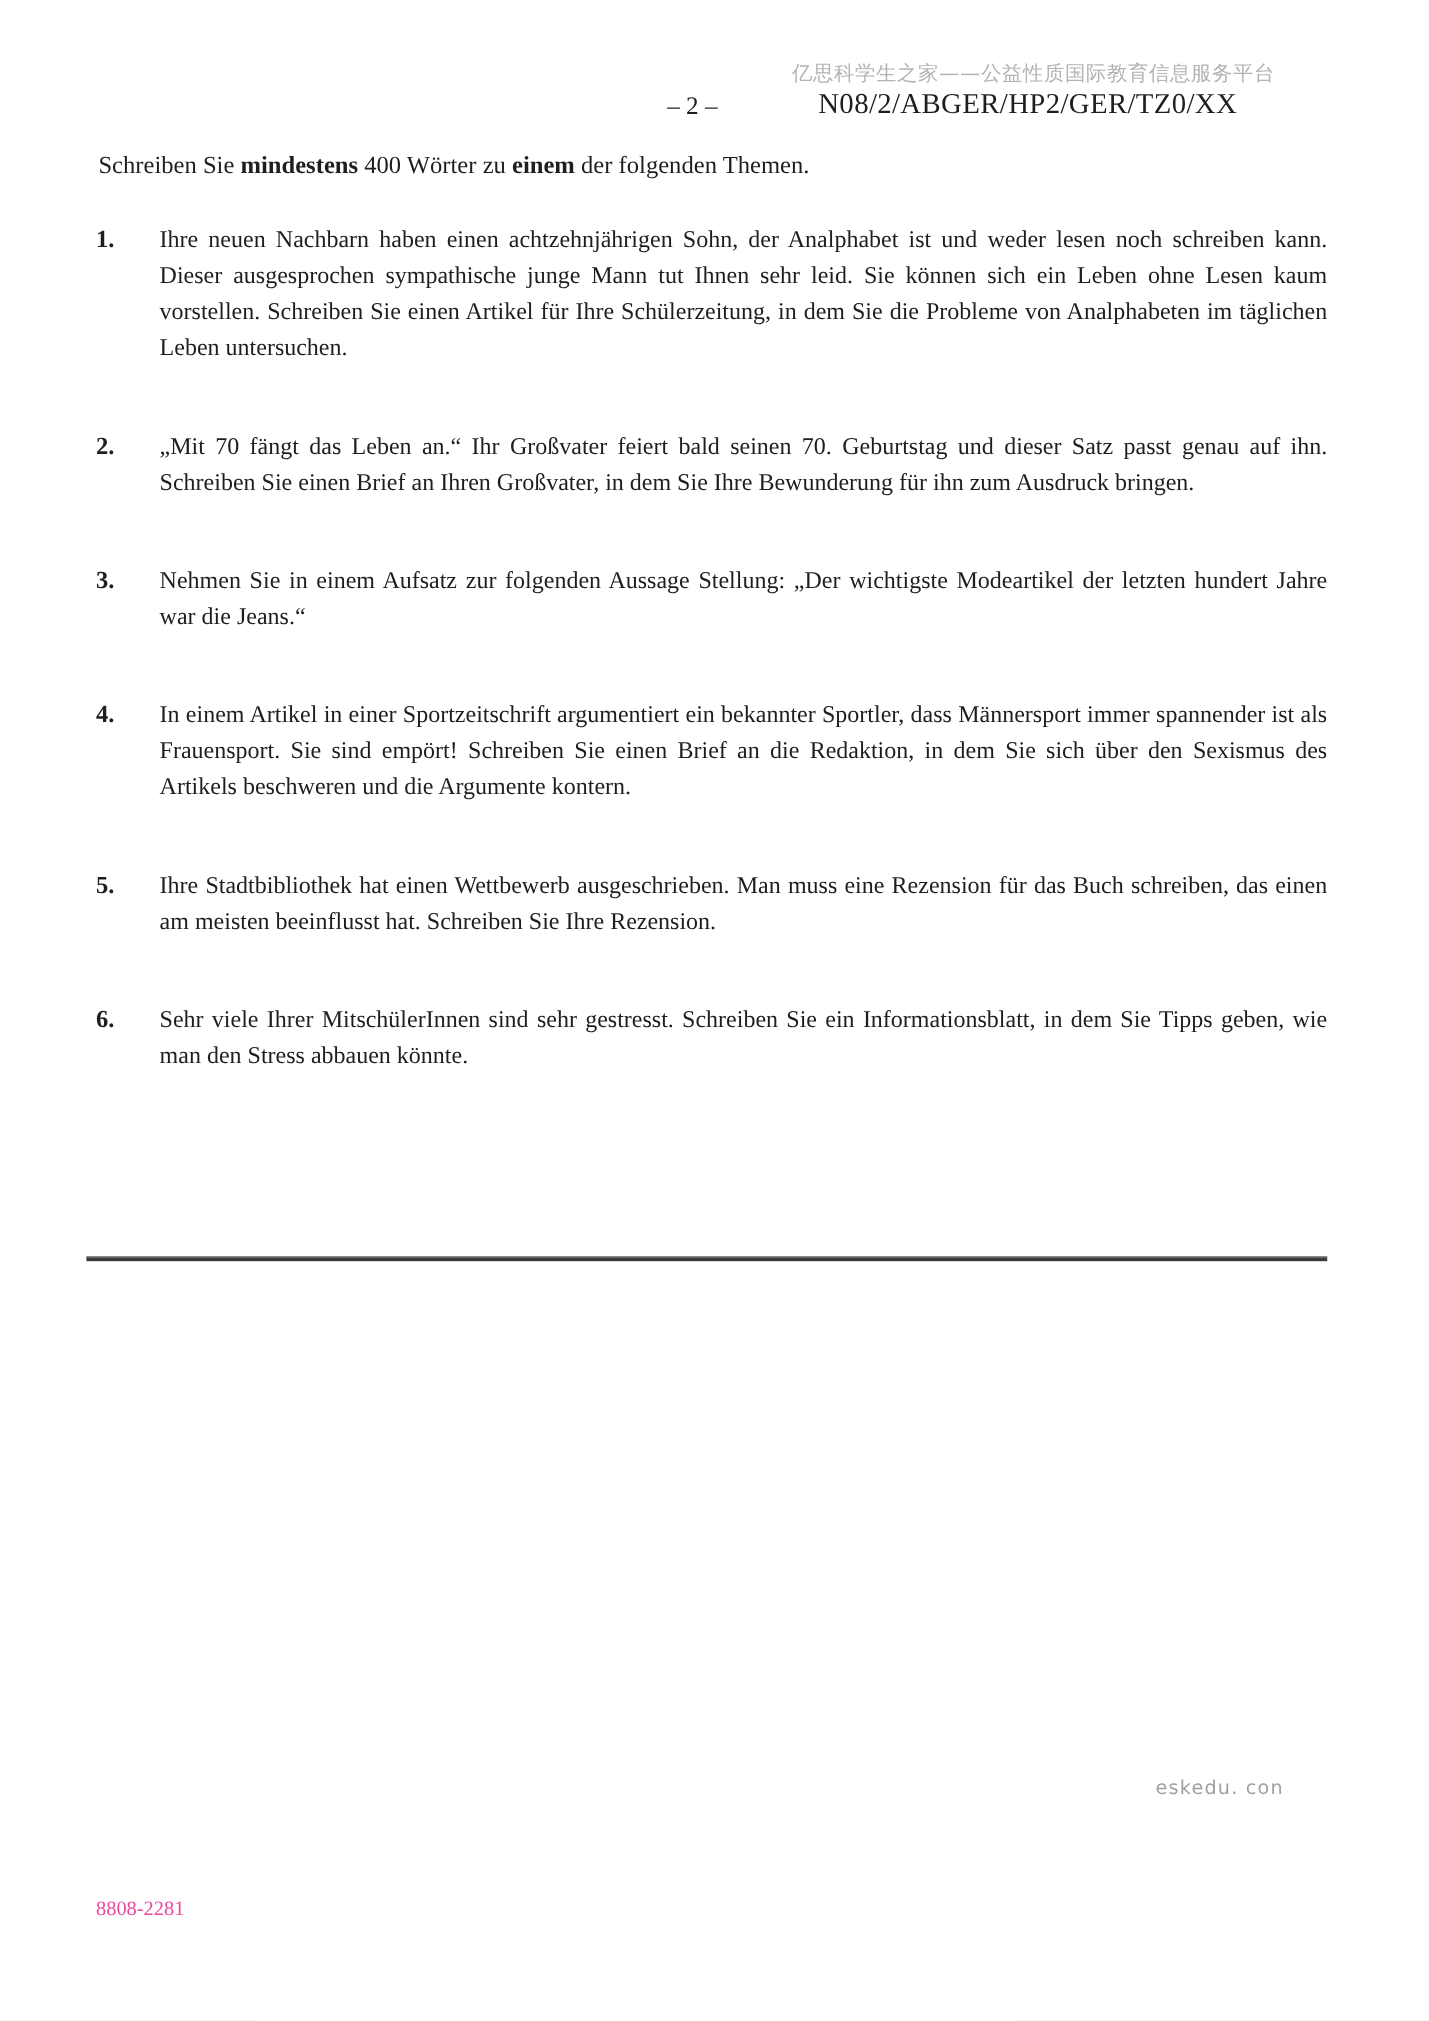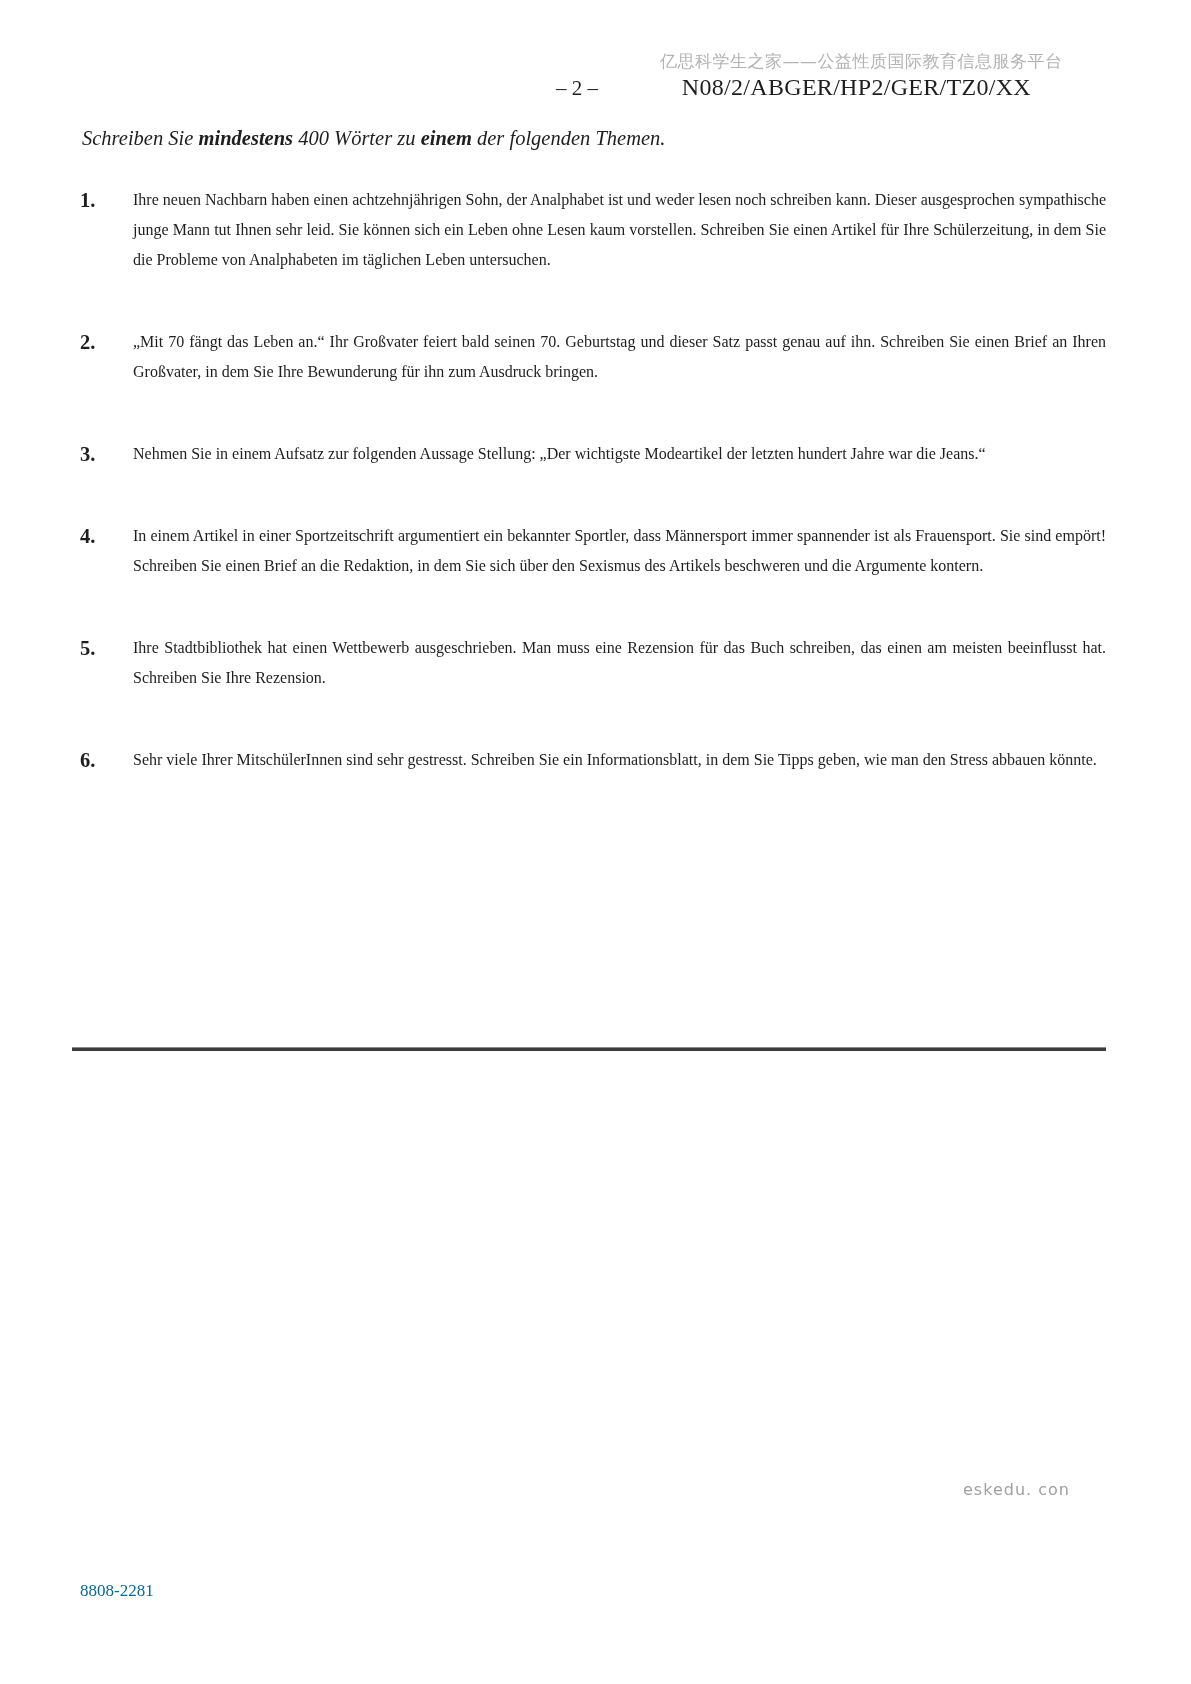--- a/index.html
+++ b/index.html
@@ -39,21 +39,20 @@
     font-size: 24px;
     letter-spacing: 0.3px;
     white-space: nowrap;
   }
   .instruction {
     position: absolute;
     top: 127px;
     left: 82px;
     right: 86px;
     font-size: 20.5px;
-    font-style: italic;
   }
   .instruction b { font-weight: bold; }
   .topics {
     position: absolute;
     top: 185px;
     left: 80px;
     width: 1026px;
   }
   .topic {
     display: flex;
@@ -61,39 +60,39 @@
   }
   .topic .num {
     width: 53px;
     flex: 0 0 53px;
     font-weight: bold;
     font-size: 20.5px;
     line-height: 30px;
   }
   .topic .text {
     flex: 1;
-    font-size: 16px;
+    font-size: 20px;
     line-height: 30px;
     text-align: justify;
   }
   .rule {
     position: absolute;
     top: 1047px;
     left: 72px;
     width: 1034px;
     height: 3px;
     background: #3c3c3c;
     border-top: 1px solid #8a8a8a;
   }
   .footer-code {
     position: absolute;
     top: 1581px;
     left: 80px;
     font-size: 17px;
-    color: #0369a1;
+    color: #ec4899;
   }
   .wm-site {
     position: absolute;
     top: 1480px;
     left: 963px;
     font-family: "DejaVu Sans", sans-serif;
     font-size: 16px;
     color: #a0a0a0;
     letter-spacing: 1px;
     white-space: nowrap;

